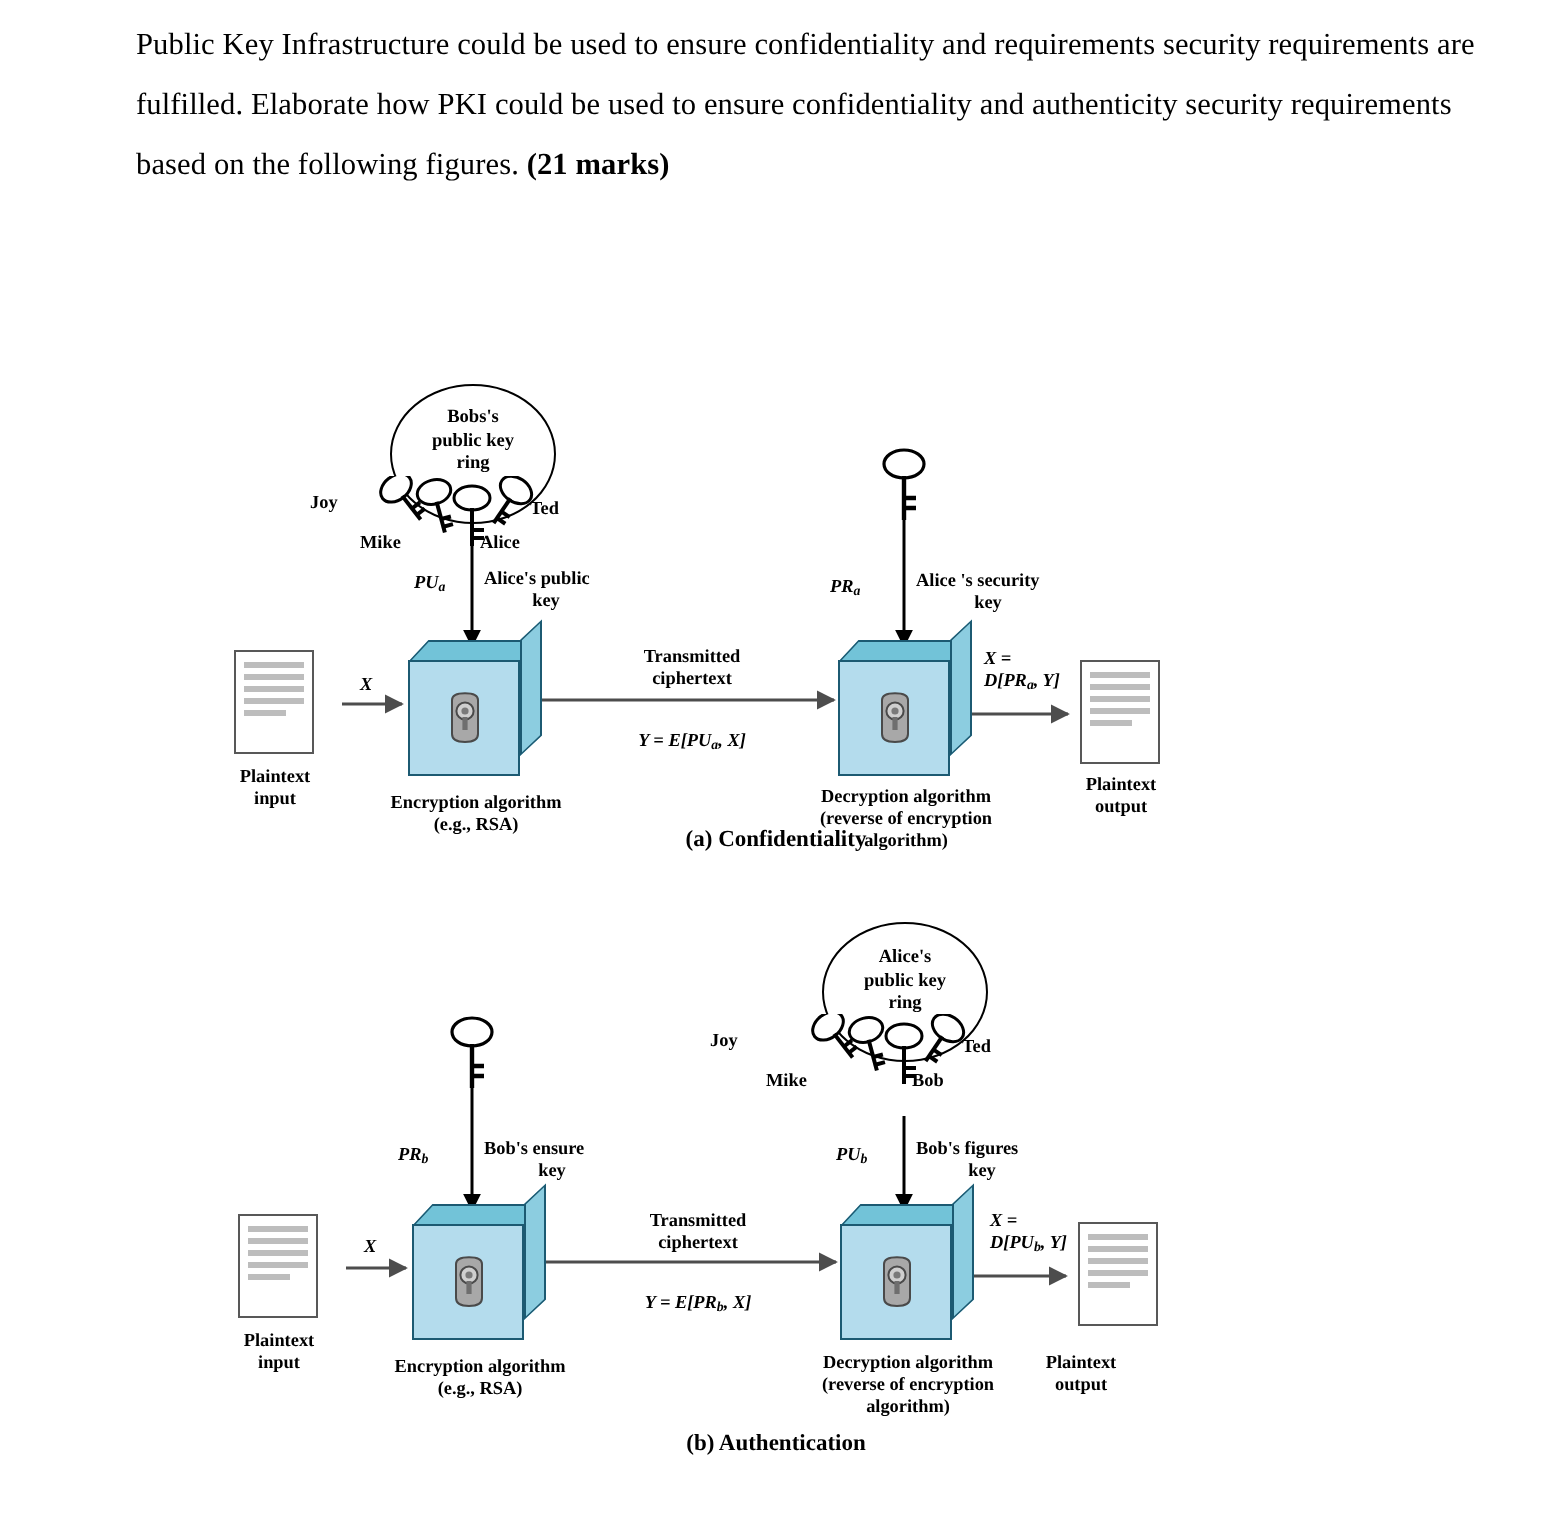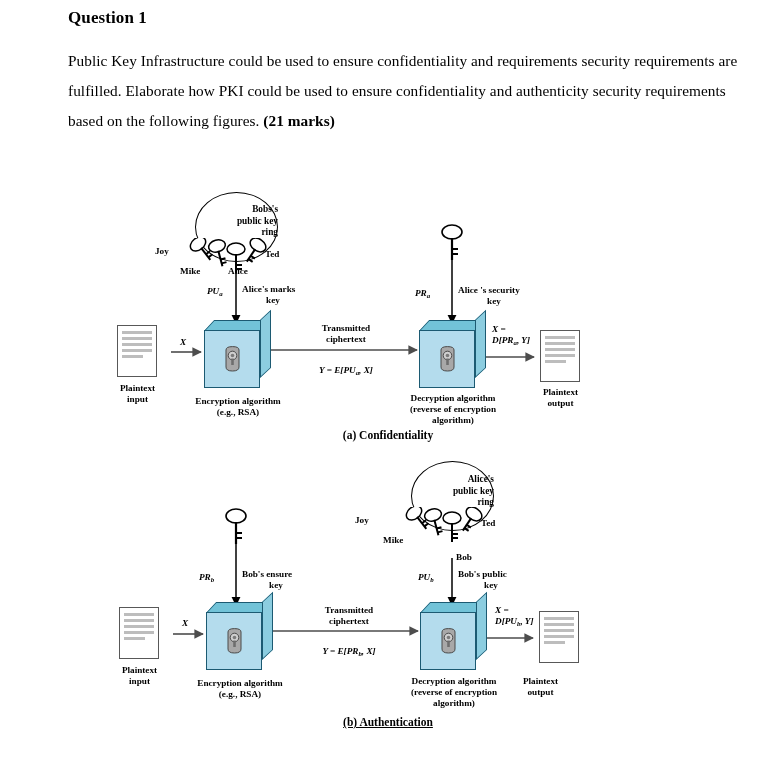--- a/index.html
+++ b/index.html
@@ -73,21 +73,21 @@
   .keyring { position: absolute; }
   .ring-oval {
     position: absolute;
     border: 1.6px solid #000;
     border-radius: 50%;
     background: #fff;
     box-sizing: border-box;
   }
   .ring-label {
     position: absolute;
-    text-align: right;
+    text-align: center;
     font-size: 9.3px;
     font-weight: bold;
     line-height: 11.5px;
     font-family: "Liberation Serif", serif;
   }
 
   
   .algbox { position: absolute; }
   .algbox .face {
     position: absolute;
@@ -149,21 +149,20 @@
     width: 776px;
     pointer-events: none;
   }
   #figure-a .svg-layer { height: 265px; }
   #figure-b .svg-layer { height: 310px; }
 </style>
 </head>
 <body>
 
 <div id="question-block">
-  <h1 id="question-title">Question 1</h1>
   <p id="question-body">
     <span>Public Key Infrastructure could be used to ensure confidentiality and requirements security</span>
     <span>requirements are fulfilled. Elaborate how PKI could be used to ensure confidentiality and</span>
     <span>authenticity security requirements based on the following figures. </span><b>(21 marks)</b>
   </p>
 </div>
 
 <div class="figure" id="figure-a">
 
   <svg class="svg-layer" viewBox="0 0 776 265">
@@ -217,27 +216,27 @@
 
       <g transform="translate(88,7) rotate(34)">
         <ellipse cx="0" cy="0" rx="8.5" ry="6" fill="#fff" stroke="#000" stroke-width="1.5"></ellipse>
         <path d="M0,5 L0,20" stroke="#000" stroke-width="2" fill="none"></path>
         <path d="M0,13 L5,13 M0,17 L5,17" stroke="#000" stroke-width="2"></path>
       </g>
     </svg>
 
     <div class="t" style="left:155px; top:66px;">Joy</div>
     <div class="t" style="left:180px; top:86px;">Mike</div>
-    <div class="t" style="left:228px; top:86px;text-align:right;">Alice</div>
+    <div class="t" style="left:240px; top:86px;text-align:right;">Alice</div>
     <div class="t" style="left:265px; top:69px;">Ted</div>
   </div>
 
   <div class="t ital" style="left:207px; top:106px;"><span>PU</span><span class="sub">a</span></div>
   <div class="t ctr" style="left:242px; top:104px; width:72px; text-align:left;">
-    <div>Alice's marks</div>
+    <div>Alice's public</div>
     <div style="text-align:center; width:62px;">key</div>
   </div>
 
   <div class="doc" style="left:117px; top:145px;">
     <i></i>
       <i></i>
       <i></i>
       <i></i>
       <i class="short"></i>
   </div>
@@ -308,21 +307,21 @@
       <i></i>
       <i></i>
       <i></i>
       <i class="short"></i>
   </div>
   <div class="t ctr" style="left:523px; top:207px; width:75px;">
     <div>Plaintext</div>
     <div>output</div>
   </div>
 
-  <div class="fig-caption" style="top:249px;">(a) Confidentiality</div>
+  <div class="fig-caption" style="top:234px;">(a) Confidentiality</div>
 </div>
 
 <div class="figure" id="figure-b">
 
   <svg class="svg-layer" viewBox="0 0 776 310">
     <defs>
       <marker id="arrB" markerWidth="7" markerHeight="7" refX="5.4" refY="3" orient="auto">
         <path d="M0,0 L6,3 L0,6 z" fill="#000"></path>
       </marker>
       <marker id="arrBg" markerWidth="7" markerHeight="7" refX="5.4" refY="3" orient="auto">
@@ -378,27 +377,27 @@
       </g>
       <g transform="translate(88,7) rotate(34)">
         <ellipse cx="0" cy="0" rx="8.5" ry="6" fill="#fff" stroke="#000" stroke-width="1.5"></ellipse>
         <path d="M0,5 L0,20" stroke="#000" stroke-width="2" fill="none"></path>
         <path d="M0,13 L5,13 M0,17 L5,17" stroke="#000" stroke-width="2"></path>
       </g>
     </svg>
 
     <div class="t" style="left:355px; top:67px;">Joy</div>
     <div class="t" style="left:383px; top:87px;">Mike</div>
-    <div class="t" style="left:456px; top:104px;">Bob</div>
+    <div class="t" style="left:456px; top:87px;">Bob</div>
     <div class="t" style="left:481px; top:70px;">Ted</div>
   </div>
 
   <div class="t ital" style="left:418px; top:124px;"><span>PU</span><span class="sub">b</span></div>
   <div class="t" style="left:458px; top:121px;">
-    <div>Bob's public</div>
+    <div>Bob's figures</div>
     <div style="text-align:center; width:66px;">key</div>
   </div>
 
   <div class="doc" style="left:119px; top:159px;">
     <i></i>
       <i></i>
       <i></i>
       <i></i>
       <i class="short"></i>
   </div>
@@ -458,14 +457,14 @@
       <i></i>
       <i></i>
       <i></i>
       <i class="short"></i>
   </div>
   <div class="t ctr" style="left:503px; top:228px; width:75px;">
     <div>Plaintext</div>
     <div>output</div>
   </div>
 
-  <div class="fig-caption" style="top:268px;text-decoration:underline;">(b) Authentication</div>
+  <div class="fig-caption" style="top:268px;">(b) Authentication</div>
 </div>
 
 </body></html>

